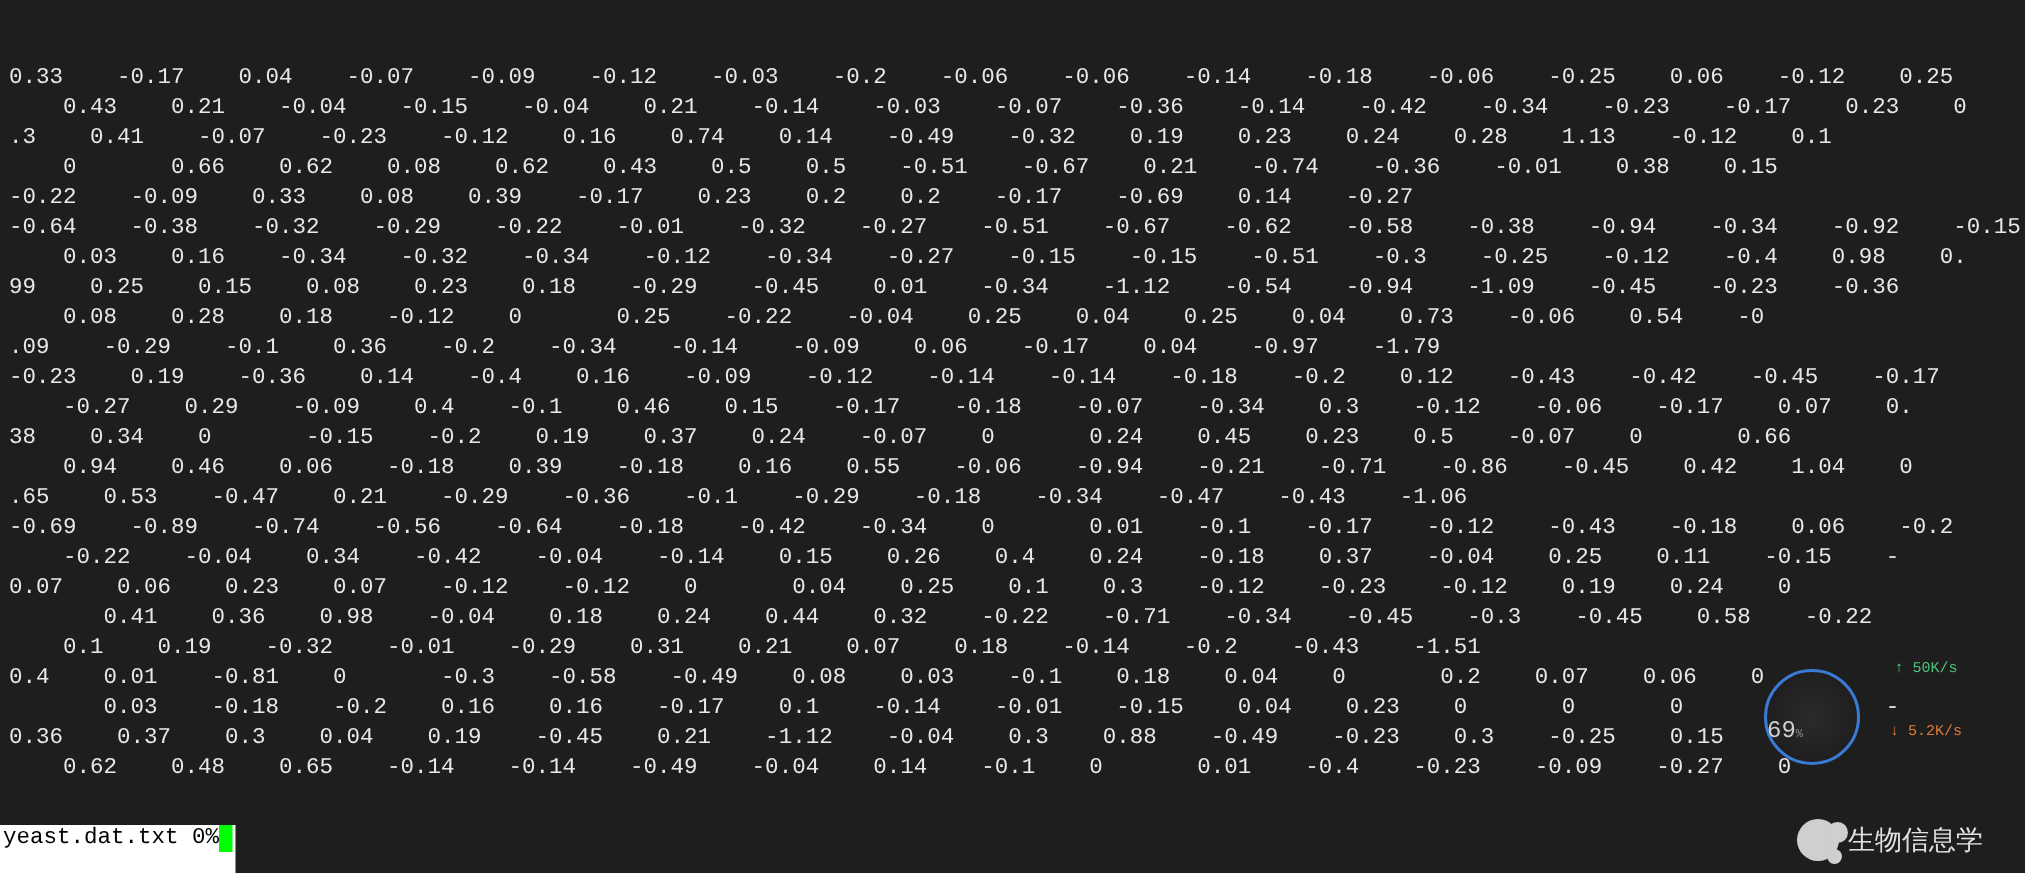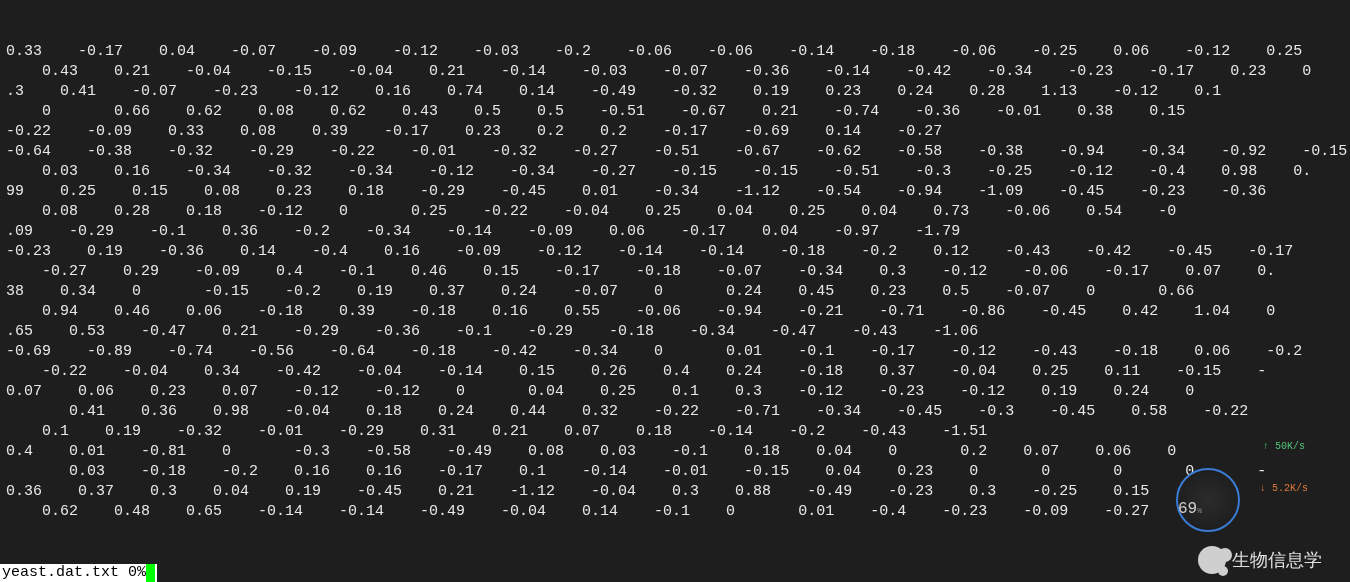--- a/index.html
+++ b/index.html
@@ -1,20 +1,20 @@
 <!DOCTYPE html>
 <html><head>
 <meta charset="utf-8">
 <style>
   html,body{margin:0;padding:0;background:#1e1e1e;color:#e8e8e8;font-family:Consolas,"Courier New",monospace;font-size:15px;line-height:20px;overflow:hidden;width:1350px;height:582px;}
   #terminal{width:1350px;height:582px;position:relative;box-sizing:border-box;padding:2px 6px 0 6px;white-space:pre-wrap;word-break:break-all;border-radius:22px;}
   .row{white-space:pre;}
-  #status-bar{position:absolute;left:0;bottom:0;height:18px;line-height:18px;background:#fff;color:#000;padding:0 2px;}
+  #status-bar{position:absolute;left:0;bottom:0;height:32px;line-height:18px;background:#fff;color:#000;padding:0 2px;}
   #cursor{display:inline-block;width:9px;height:18px;background:#00ff00;vertical-align:bottom;}
-  #net-widget{position:absolute;right:110px;bottom:50px;width:60px;height:60px;border-radius:50%;background:radial-gradient(circle at center,#2b2b2b 0,#1a1a1a 100%);border:2px solid #3a7bd5;display:flex;align-items:center;justify-content:center;}
+  #net-widget{position:absolute;right:110px;bottom:72px;width:60px;height:60px;border-radius:50%;background:radial-gradient(circle at center,#2b2b2b 0,#1a1a1a 100%);border:2px solid #3a7bd5;display:flex;align-items:center;justify-content:center;}
   #net-widget .pct{color:#d0d0d0;font-size:16px;}
   #net-widget .sub{font-size:8px;color:#888;}
   #net-rates{position:absolute;right:42px;bottom:58px;font-size:10px;line-height:14px;text-align:center;}
   #net-rates .up{color:#4fc37a;}
   #net-rates .down{color:#e27a3a;}
   #watermark{position:absolute;right:28px;bottom:8px;color:#d8d8d8;display:flex;align-items:center;gap:6px;}
   #watermark .wm-icon{width:28px;height:28px;border-radius:50%;background:#cfcfcf;position:relative;}
   #watermark .wm-icon::before,#watermark .wm-icon::after{content:"";position:absolute;border-radius:50%;background:#cfcfcf;}
   #watermark .wm-icon::before{width:14px;height:14px;right:-6px;top:2px;}
   #watermark .wm-icon::after{width:10px;height:10px;right:-2px;bottom:-2px;}

